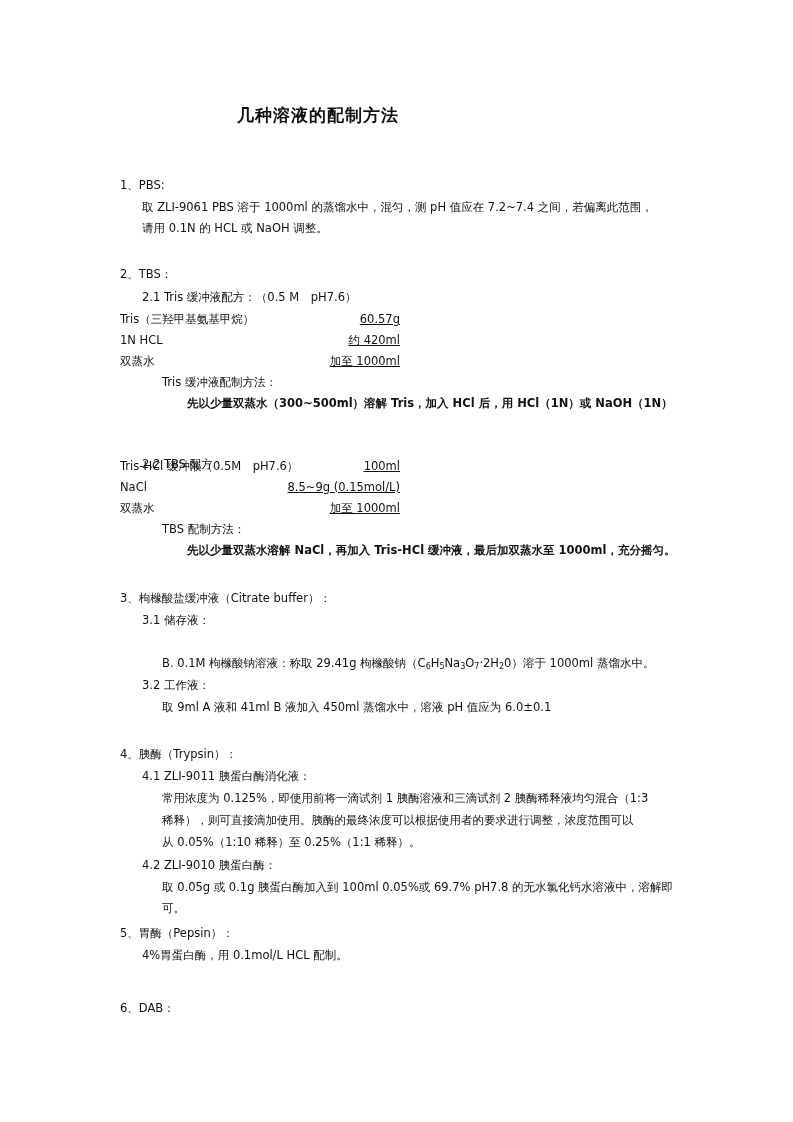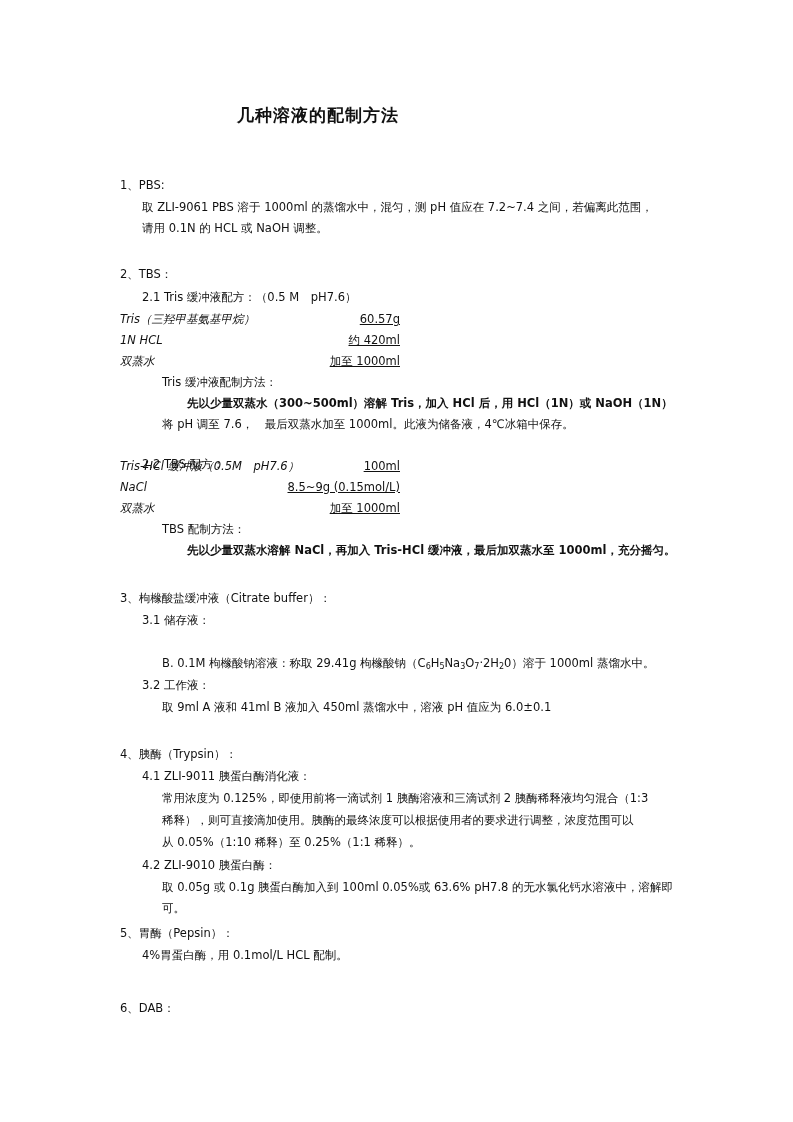--- a/index.html
+++ b/index.html
@@ -14,21 +14,21 @@
     font-size: 17px; font-weight: bold; letter-spacing: 1px;
   }
   .ln {
     position: absolute; font-size: 11.5px; line-height: 16px; white-space: nowrap;
   }
   .heading { left: 120px; }
   .ind1 { left: 142px; }
   .ind2 { left: 162px; }
   .ind3 { left: 187px; font-weight: bold; }
   .row { position: absolute; left: 120px; width: 280px; font-size: 11.5px; line-height: 16px; white-space: nowrap; }
-  .row .k { position: absolute; left: 0; font-style: italic; }
+  .row .k { position: absolute; left: 0; }
   .row .v { position: absolute; right: 0; text-decoration: underline; }
   sub { font-size: 8px; vertical-align: -2px; line-height: 0; }
 </style>
 </head>
 <body>
 
 <div class="page">
 
   <div class="title">几种溶液的配制方法</div>
 
@@ -47,21 +47,20 @@
     <span class="k">1N HCL</span>
     <span class="v">约 420ml</span>
   </div>
   <div class="row" style="top:353px">
     <span class="k">双蒸水</span>
     <span class="v">加至 1000ml</span>
   </div>
 
   <div class="ln ind2" style="top:374px">Tris 缓冲液配制方法：</div>
   <div class="ln ind3" style="top:395px">先以少量双蒸水（300~500ml）溶解 Tris，加入 HCl 后，用 HCl（1N）或 NaOH（1N）</div>
-  <div class="ln ind2" style="top:416px">将 pH 调至 7.6，　最后双蒸水加至 1000ml。此液为储备液，4℃冰箱中保存。</div>
 
   <div class="ln ind1" style="top:456px">2.2 TBS 配方：</div>
 
   <div class="row" style="top:458px">
     <span class="k">Tris-HCl 缓冲液（0.5M　pH7.6）</span>
     <span class="v">100ml</span>
   </div>
   <div class="row" style="top:479px">
     <span class="k">NaCl</span>
     <span class="v">8.5~9g (0.15mol/L)</span>
@@ -79,21 +78,21 @@
   <div class="ln ind2" style="top:655px"><span>B. 0.1M 枸橼酸钠溶液：称取 29.41g 枸橼酸钠（C</span><sub>6</sub><span>H</span><sub>5</sub><span>Na</span><sub>3</sub><span>O</span><sub>7</sub><span>·2H</span><sub>2</sub><span>0）溶于 1000ml 蒸馏水中。</span></div>
   <div class="ln ind1" style="top:677px">3.2  工作液：</div>
   <div class="ln ind2" style="top:699px">取 9ml A 液和 41ml B 液加入 450ml 蒸馏水中，溶液 pH 值应为 6.0±0.1</div>
 
   <div class="ln heading" style="top:746px">4、胰酶（Trypsin）：</div>
   <div class="ln ind1" style="top:768px">4.1 ZLI-9011 胰蛋白酶消化液：</div>
   <div class="ln ind2" style="top:790px">常用浓度为 0.125%，即使用前将一滴试剂 1 胰酶溶液和三滴试剂 2 胰酶稀释液均匀混合（1:3</div>
   <div class="ln ind2" style="top:812px">稀释），则可直接滴加使用。胰酶的最终浓度可以根据使用者的要求进行调整，浓度范围可以</div>
   <div class="ln ind2" style="top:834px">从 0.05%（1:10 稀释）至 0.25%（1:1 稀释）。</div>
   <div class="ln ind1" style="top:857px">4.2 ZLI-9010 胰蛋白酶：</div>
-  <div class="ln ind2" style="top:879px">取 0.05g 或 0.1g 胰蛋白酶加入到 100ml 0.05%或 63.6% pH7.8 的无水氯化钙水溶液中，溶解即</div>
+  <div class="ln ind2" style="top:879px">取 0.05g 或 0.1g 胰蛋白酶加入到 100ml 0.05%或 69.7% pH7.8 的无水氯化钙水溶液中，溶解即</div>
   <div class="ln ind2" style="top:900px">可。</div>
 
   <div class="ln heading" style="top:925px">5、胃酶（Pepsin）：</div>
   <div class="ln ind1" style="top:947px">4%胃蛋白酶，用 0.1mol/L HCL 配制。</div>
 
   <div class="ln heading" style="top:1000px">6、DAB：</div>
 
 </div>
 
 </body></html>

